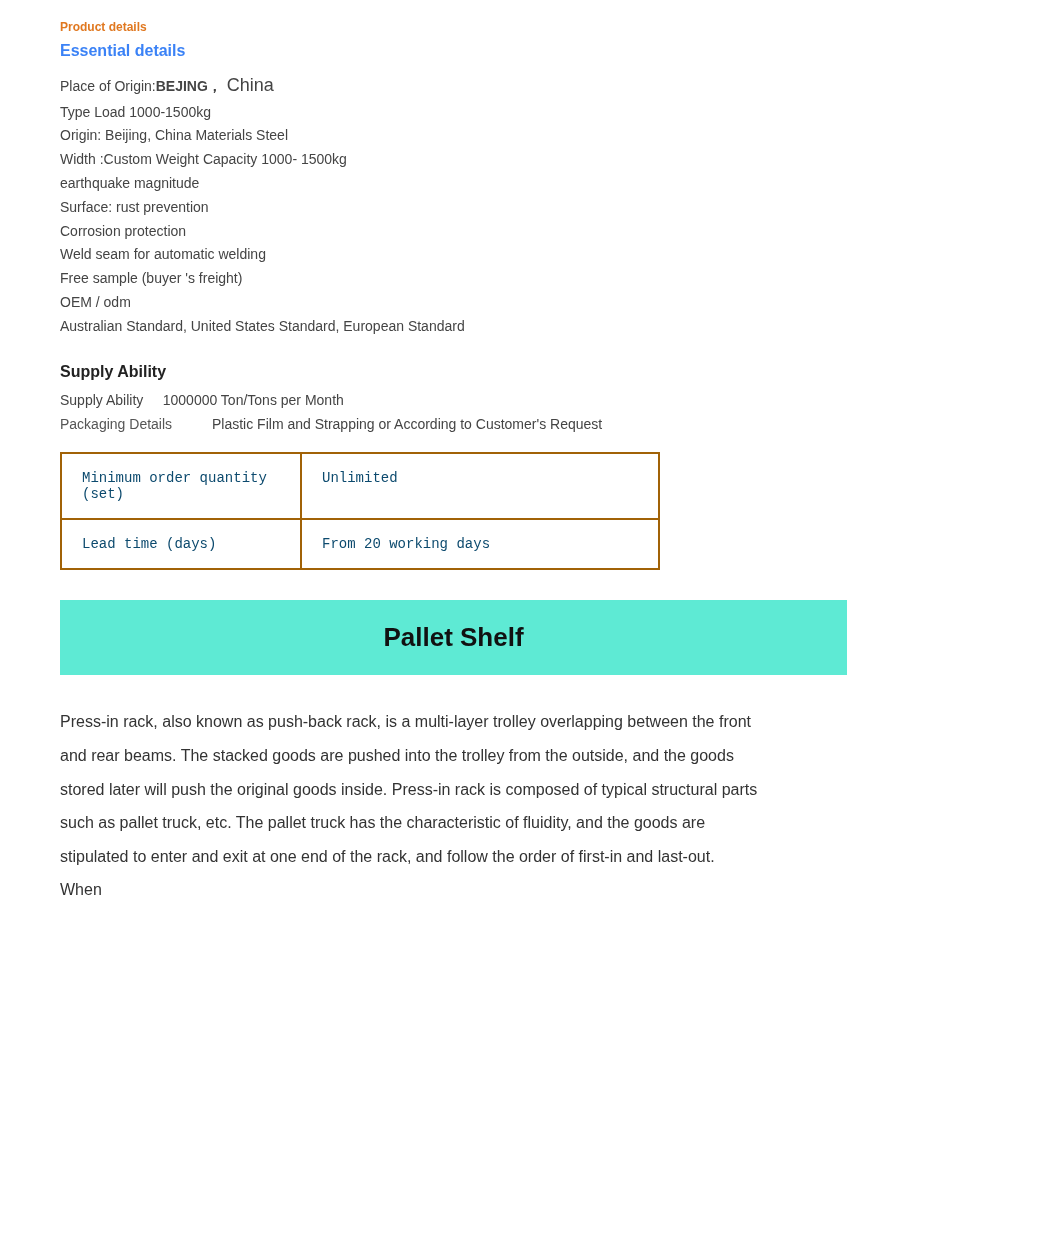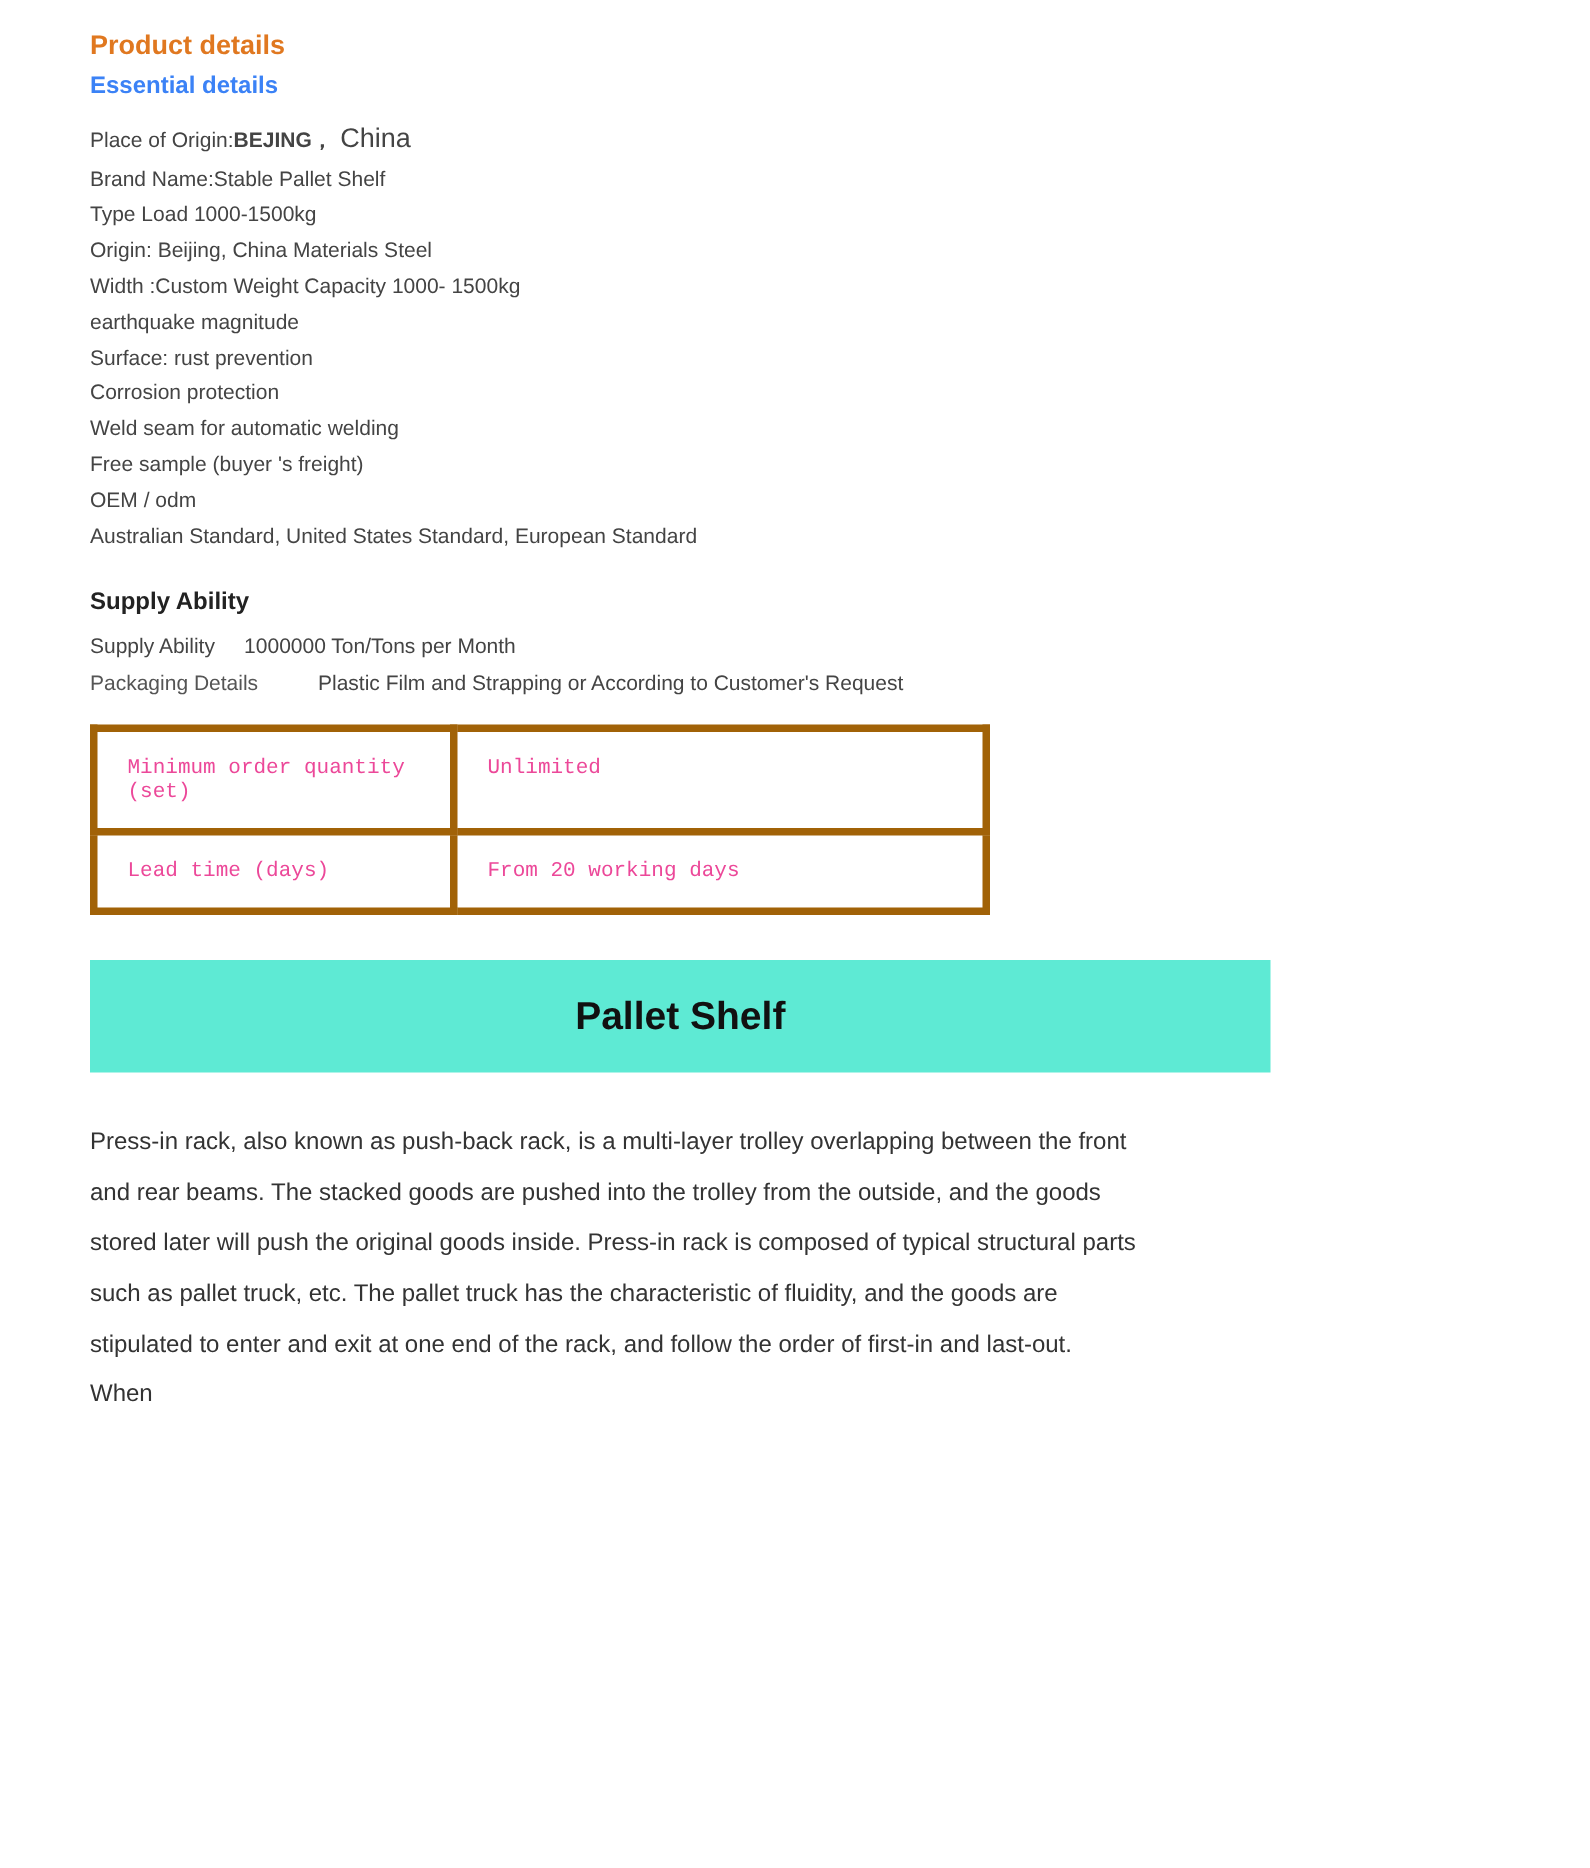--- a/index.html
+++ b/index.html
@@ -10,21 +10,21 @@
     body {
       font-family: Arial, sans-serif;
       background: #ffffff;
       color: #333;
       width: 1060px;
       min-height: 1245px;
       padding: 20px 60px;
     }
     .product-details-title {
       color: #e07820;
-      font-size: 18px;
+      font-size: 12px;
       font-weight: bold;
       margin-bottom: 8px;
     }
     .essential-details-title {
       font-size: 16px;
       font-weight: bold;
       color: #3b82f6;
       margin-bottom: 10px;
     }
     .detail-line {
@@ -61,25 +61,25 @@
       color: #555;
       min-width: 140px;
     }
     .delivery-table {
       border-collapse: collapse;
       width: 600px;
       margin-top: 20px;
       border: 1px solid #ccc;
     }
     .delivery-table td {
-      border: 5px solid #a16207;
+      border: 2px solid #a16207;
       padding: 16px 20px;
       font-family: 'Courier New', monospace;
       font-size: 14px;
-      color: #ec4899;
+      color: #0c4a6e;
       vertical-align: top;
     }
     .delivery-table td:first-child {
       width: 240px;
     }
     .banner {
       background: #5eead4;
       width: 787px;
       margin-top: 30px;
       padding: 22px;
@@ -102,23 +102,20 @@
 <body>
 
 <div>
 
   <div class="product-details-title">Product details</div>
 
   <div class="essential-details-title">Essential details</div>
 
   <div class="detail-line">
     <span>Place of Origin:</span><span class="bold">BEJING，</span><span class="large-china">  China</span>
-  </div>
-  <div class="detail-line">
-    <span>Brand Name:</span><span>Stable Pallet Shelf</span>
   </div>
   <div class="detail-line">Type Load 1000-1500kg</div>
   <div class="detail-line">Origin: Beijing, China Materials Steel</div>
   <div class="detail-line">Width :Custom Weight Capacity 1000- 1500kg</div>
   <div class="detail-line">earthquake magnitude</div>
   <div class="detail-line">Surface: rust prevention</div>
   <div class="detail-line">Corrosion protection</div>
   <div class="detail-line">Weld seam for automatic welding</div>
   <div class="detail-line">Free sample (buyer 's freight)</div>
   <div class="detail-line">OEM / odm</div>

